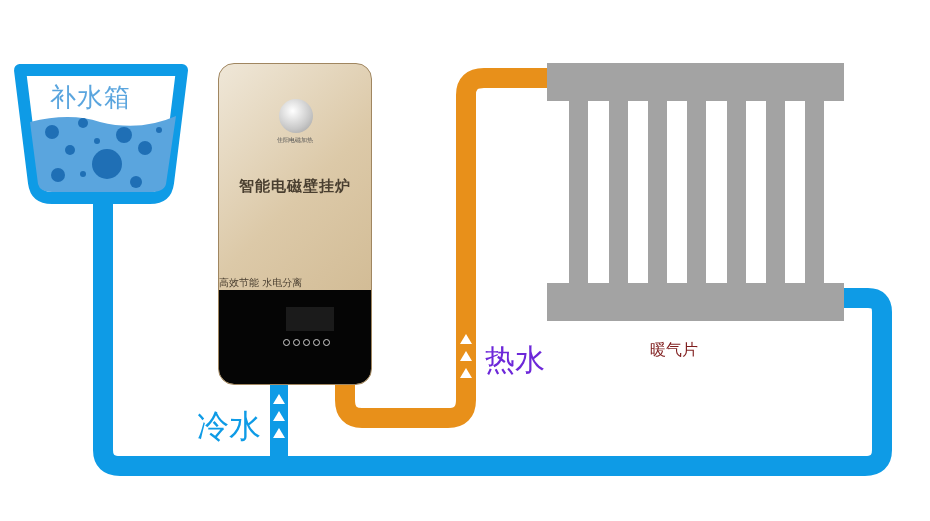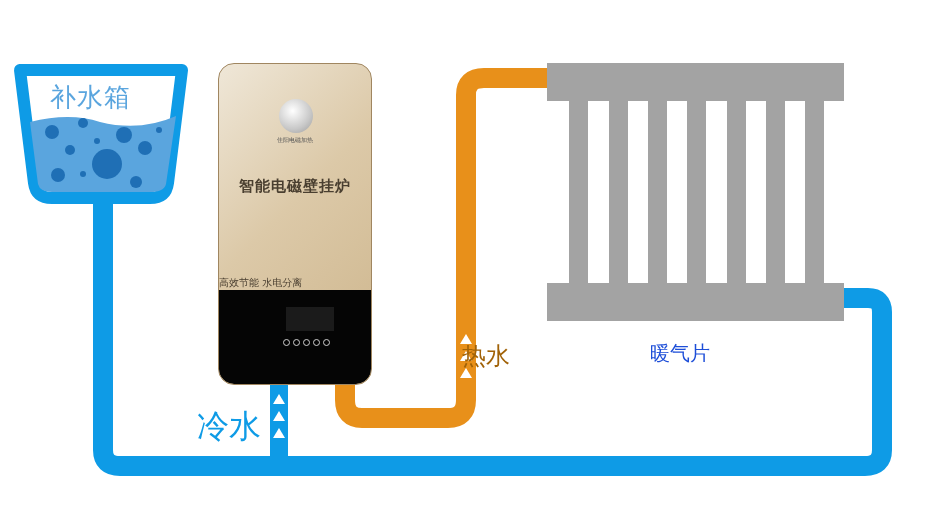--- a/index.html
+++ b/index.html
@@ -1,22 +1,22 @@
 <!DOCTYPE html>
 <html><head>
 <meta charset="utf-8">
 <style>
   html, body { margin:0; padding:0; background:#ffffff; }
   body { width:930px; height:521px; position:relative; overflow:hidden; font-family:"DejaVu Sans", sans-serif; }
   svg.diagram { position:absolute; left:0; top:0; }
   .label { position:absolute; font-weight:normal; white-space:nowrap; font-family:"DejaVu Sans", sans-serif; }
   .tank-label { left:50px; top:80px; font-size:26px; color:#5aa5de; letter-spacing:1px; }
   .cold-label { left:197px; top:405px; font-size:32px; color:#0e9be6; }
-  .hot-label { left:462px; top:340px; font-size:24px; color:#a16207; }
-  .radiator-label { left:650px; top:340px; font-size:20px; color:#1d4ed8; }
+  .hot-label { left:485px; top:340px; font-size:30px; color:#6d28d9; }
+  .radiator-label { left:650px; top:340px; font-size:16px; color:#7f1d1d; }
   .boiler { position:absolute; left:218px; top:63px; width:154px; height:322px; border-radius:16px;
             background:linear-gradient(135deg,#efe7d8 0%,#dcc9a8 45%,#cdb58c 100%);
             border:1px solid #a08660; box-sizing:border-box; overflow:hidden; }
   .boiler-panel { position:absolute; left:0; right:0; bottom:0; height:94px; background:#050505;
                   border-radius:0 0 15px 15px; }
   .boiler-title { position:absolute; left:0; right:0; top:113px; text-align:center; font-size:15px;
                   color:#4a3f30; font-weight:bold; letter-spacing:1px; }
   .boiler-slogan { position:absolute; left:0; right:0; top:212px; font-size:10px; color:#4a3f30; }
   .boiler-logo { position:absolute; left:60px; top:35px; width:34px; height:34px; border-radius:50%;
                  background:radial-gradient(circle at 40% 35%,#ffffff 0%,#c8c8c8 60%,#9a9a9a 100%); }

